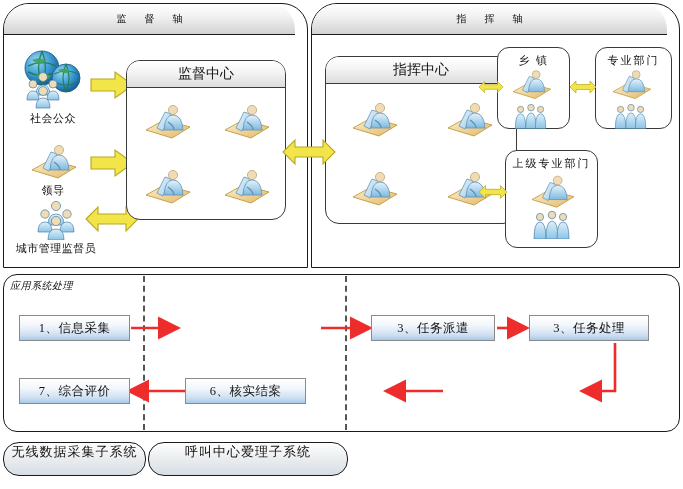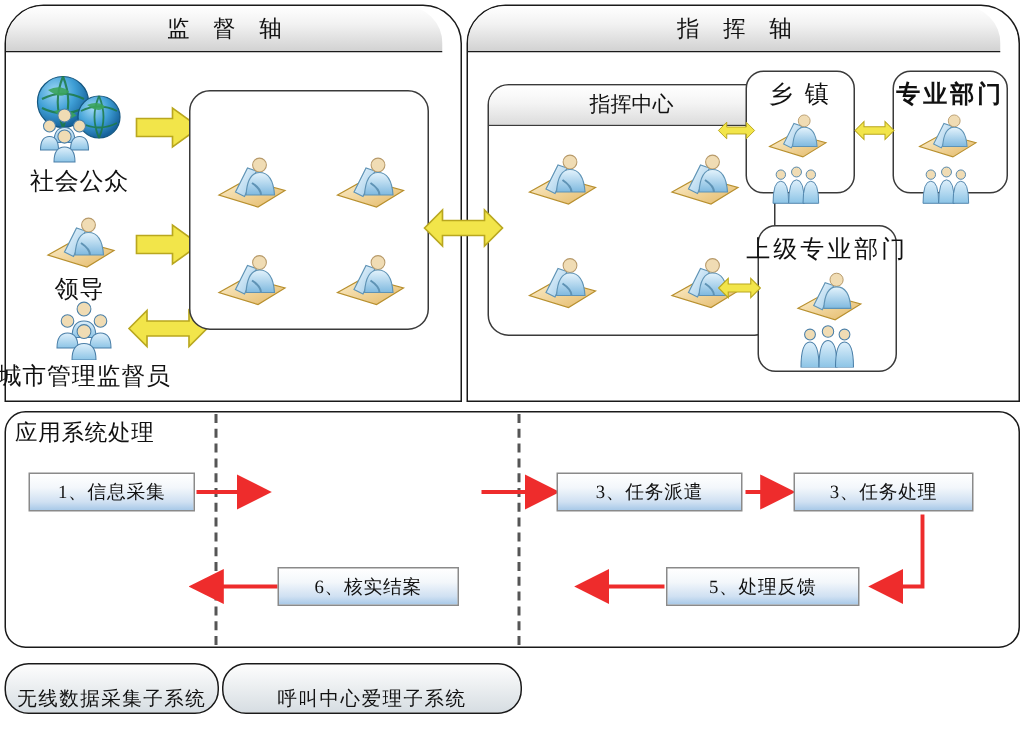--- a/index.html
+++ b/index.html
@@ -34,24 +34,25 @@
     position: absolute;
     left: 0; top: 0; right: 12px;
     height: 30px;
     background: linear-gradient(to bottom, #ffffff 0%, #f2f2f2 40%, #d2d2d2 100%);
     border-bottom: 1px solid #1a1a1a;
     border-top-left-radius: 25px;
     border-top-right-radius: 25px;
     display: flex;
     align-items: center;
     justify-content: center;
-    font-size: 15px;
+    font-size: 10px;
     letter-spacing: 6px;
     text-indent: 6px;
     color: #111;
+    font-family: Liberation Mono, monospace;
   }
 
   
   .center-box {
     position: absolute;
     border: 1px solid #3a3a3a;
     border-radius: 14px;
     background: #ffffff;
     box-sizing: border-box;
   }
@@ -83,41 +84,41 @@
     border: 1px solid #3a3a3a;
     border-radius: 12px;
     background: #ffffff;
     box-sizing: border-box;
     display: flex;
     flex-direction: column;
     align-items: center;
     padding-top: 5px;
   }
   .unit-box .unit-label {
-    font-size: 16px;
+    font-size: 11px;
     letter-spacing: 2px;
     color: #111;
     white-space: nowrap;
   }
 
   
   .ws-icon { width: 54px; height: 42px; }
   .people-icon { width: 46px; height: 30px; }
   .globe-icon { width: 70px; height: 62px; }
   .crowd-icon { width: 48px; height: 42px; }
 
   
   .actor {
     position: absolute;
     display: flex;
     flex-direction: column;
     align-items: center;
   }
   .actor-label {
-    font-size: 16px;
+    font-size: 11px;
     color: #111;
     white-space: nowrap;
     margin-top: 1px;
     letter-spacing: 0.5px;
   }
 
   
   .arrow { position: absolute; }
 
   
@@ -126,23 +127,24 @@
     left: 3px; top: 274px;
     width: 677px; height: 158px;
     border: 1px solid #1a1a1a;
     border-radius: 14px;
     background: #ffffff;
     box-sizing: border-box;
   }
   #bottom-title {
     position: absolute;
     left: 10px; top: 279px;
-    font-size: 15px;
+    font-size: 10px;
     color: #111;
     letter-spacing: 0.5px;
+    font-style: italic;
   }
   .vdivider {
     position: absolute;
     width: 0;
     border-left: 2px dashed #555;
   }
   .flow-box {
     position: absolute;
     height: 26px;
     border: 1px solid #8a8a8a;
@@ -155,21 +157,21 @@
     box-sizing: border-box;
     letter-spacing: 0.5px;
   }
   .sys-bar {
     position: absolute;
     height: 34px;
     border: 1px solid #1a1a1a;
     border-radius: 16px;
     background: linear-gradient(to bottom, #fdfdfd 0%, #eceff1 45%, #d6dde2 100%);
     display: flex;
-    align-items: flex-end;
+    align-items: flex-start;
     justify-content: center;
     font-size: 13px;
     color: #111;
     box-sizing: border-box;
     letter-spacing: 1px;
   }
 </style>
 </head>
 <body>
 
@@ -274,20 +276,21 @@
       <path d="M2 9 L26 9 L26 2 L44 15 L26 28 L26 21 L2 21 Z" fill="#f2e54a" stroke="#b9a71f" stroke-width="1.1"></path>
     </svg>
   </div>
   <div class="arrow" style="left:84px; top:205px;">
     <svg width="56" height="28" viewBox="0 0 56 28" xmlns="http://www.w3.org/2000/svg">
       <path d="M2 14 L14 2 L14 9 L42 9 L42 2 L54 14 L42 26 L42 19 L14 19 L14 26 Z" fill="#f2e54a" stroke="#b9a71f" stroke-width="1.1"></path>
     </svg>
   </div>
 
   <div class="center-box" style="left:126px; top:60px; width:160px; height:160px;">
+    <div class="cb-head">监督中心</div>
     <div class="workstations">
       <span class="ws-icon">
         <svg viewBox="0 0 54 42" width="54" height="42" xmlns="http://www.w3.org/2000/svg">
           <path d="M6 30 L24 20 L50 27 L32 38 Z" fill="url(#deskg)" stroke="#b8902f" stroke-width="0.8"></path>
           <path d="M17 28 L25 12 L31 14 L23 31 Z" fill="url(#mg)" stroke="#5f93b5" stroke-width="0.8"></path>
           <circle cx="33" cy="10" r="4.6" fill="#f0dcb4" stroke="#b79a6a" stroke-width="0.7"></circle>
           <path d="M24 30 q1 -15 9 -15 q9 0 10 15 z" fill="url(#pg)" stroke="#5f93b5" stroke-width="0.8"></path>
           <path d="M28 22 q6 4 6 8" fill="none" stroke="#5f93b5" stroke-width="1.4"></path>
         </svg>
       </span>
@@ -386,21 +389,21 @@
           <path d="M5 30 q0 -17 6 -17 q6 0 6 17z" fill="url(#bodyg)"></path>
           <circle cx="23" cy="6" r="3.8" fill="#f0dcb4"></circle>
           <path d="M17 30 q0 -18 6 -18 q6 0 6 18z" fill="url(#bodyg)"></path>
           <circle cx="34" cy="8" r="3.6" fill="#f0dcb4"></circle>
           <path d="M28 30 q0 -17 6 -17 q6 0 6 17z" fill="url(#bodyg)"></path>
         </g>
       </svg>
     </span>
   </div>
 
-  <div class="unit-box" style="left:595px; top:47px; width:77px; height:82px;font-weight:bold;">
+  <div class="unit-box" style="left:595px; top:47px; width:77px; height:82px;">
     <span class="unit-label">专业部门</span>
     <span class="ws-icon" style="margin-top:-2px;">
       <svg viewBox="0 0 54 42" width="48" height="36" xmlns="http://www.w3.org/2000/svg">
         <path d="M6 30 L24 20 L50 27 L32 38 Z" fill="url(#deskg)" stroke="#b8902f" stroke-width="0.8"></path>
         <path d="M17 28 L25 12 L31 14 L23 31 Z" fill="url(#mg)" stroke="#5f93b5" stroke-width="0.8"></path>
         <circle cx="33" cy="10" r="4.6" fill="#f0dcb4" stroke="#b79a6a" stroke-width="0.7"></circle>
         <path d="M24 30 q1 -15 9 -15 q9 0 10 15 z" fill="url(#pg)" stroke="#5f93b5" stroke-width="0.8"></path>
       </svg>
     </span>
     <span class="people-icon" style="margin-top:-4px;">
@@ -480,26 +483,26 @@
   <div class="flow-box" style="left:19px; top:315px; width:111px;">
     <span>1、信息采集</span>
   </div>
   <div class="flow-box" style="left:371px; top:315px; width:124px;">
     <span>3、任务派遣</span>
   </div>
   <div class="flow-box" style="left:529px; top:315px; width:120px;">
     <span>3、任务处理</span>
   </div>
 
-  <div class="flow-box" style="left:444px; top:378px; width:129px;">
-    <span>5、处理反馈</span>
-  </div>
   <div class="flow-box" style="left:185px; top:378px; width:121px;">
     <span>6、核实结案</span>
   </div>
+  <div class="flow-box" style="left:19px; top:378px; width:111px;">
+    <span>7、综合评价</span>
+  </div>
 
   <div class="sys-bar" style="left:3px; top:442px; width:143px;">
     <span>无线数据采集子系统</span>
   </div>
   <div class="sys-bar" style="left:148px; top:442px; width:200px;">
     <span>呼叫中心爱理子系统</span>
   </div>
 
 </div>
 

